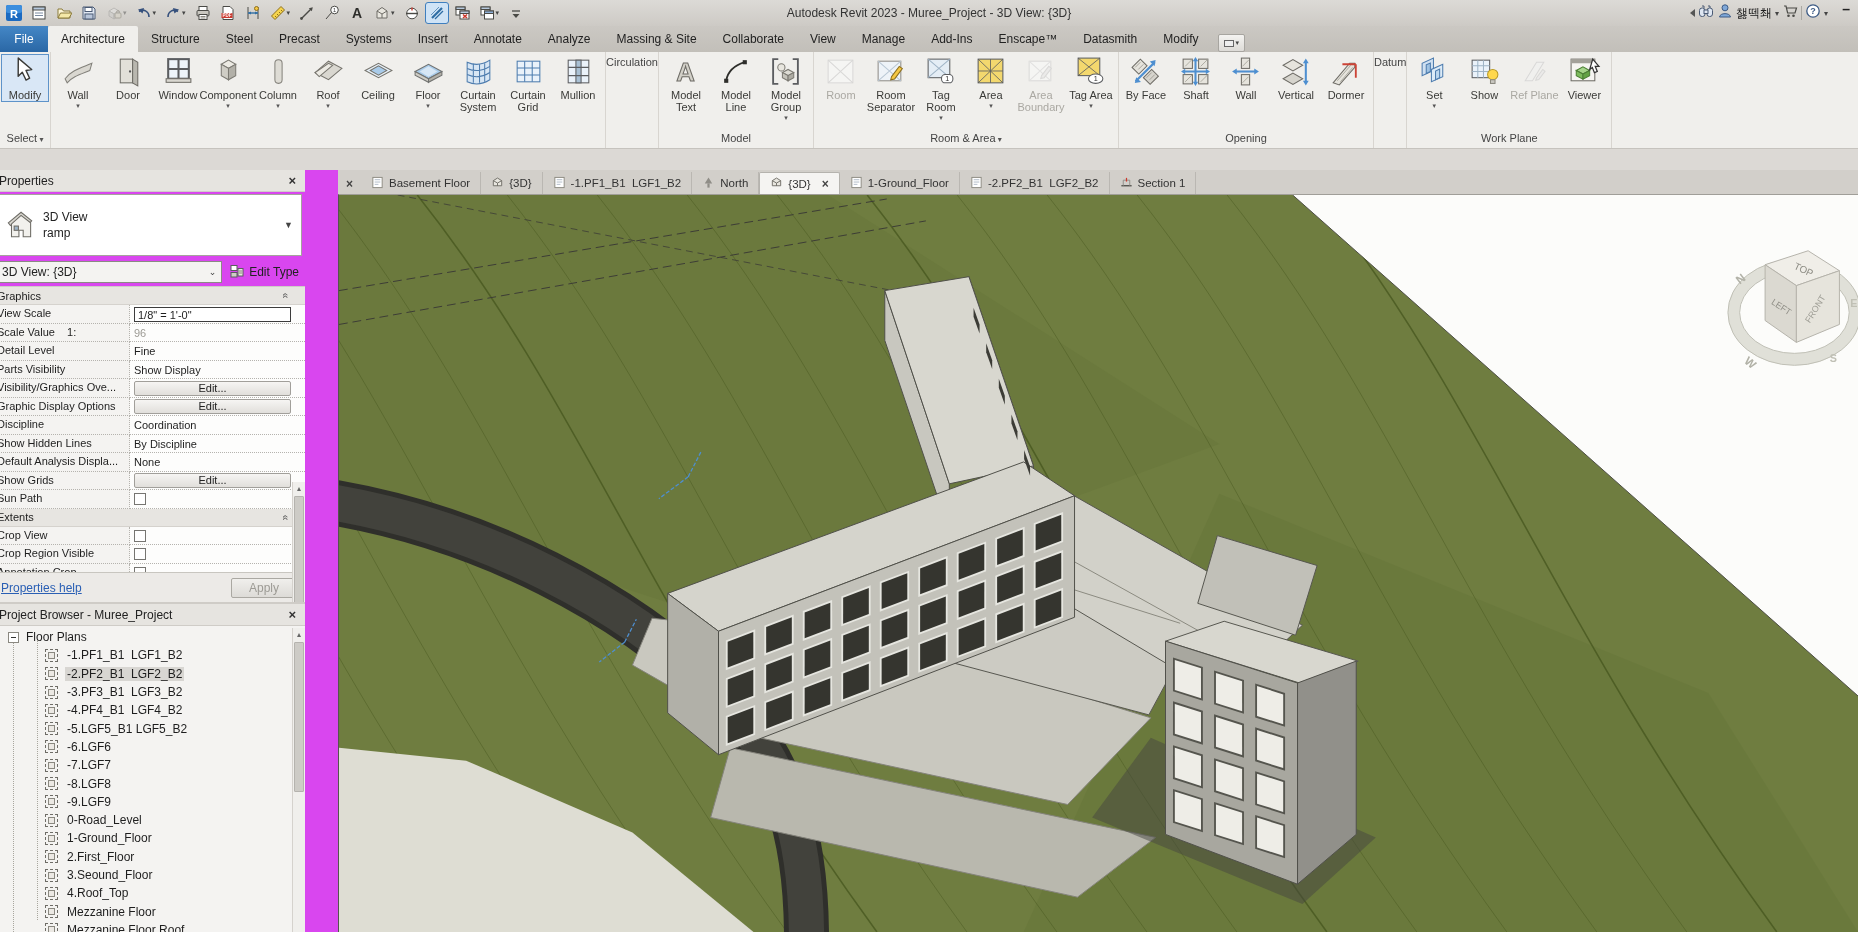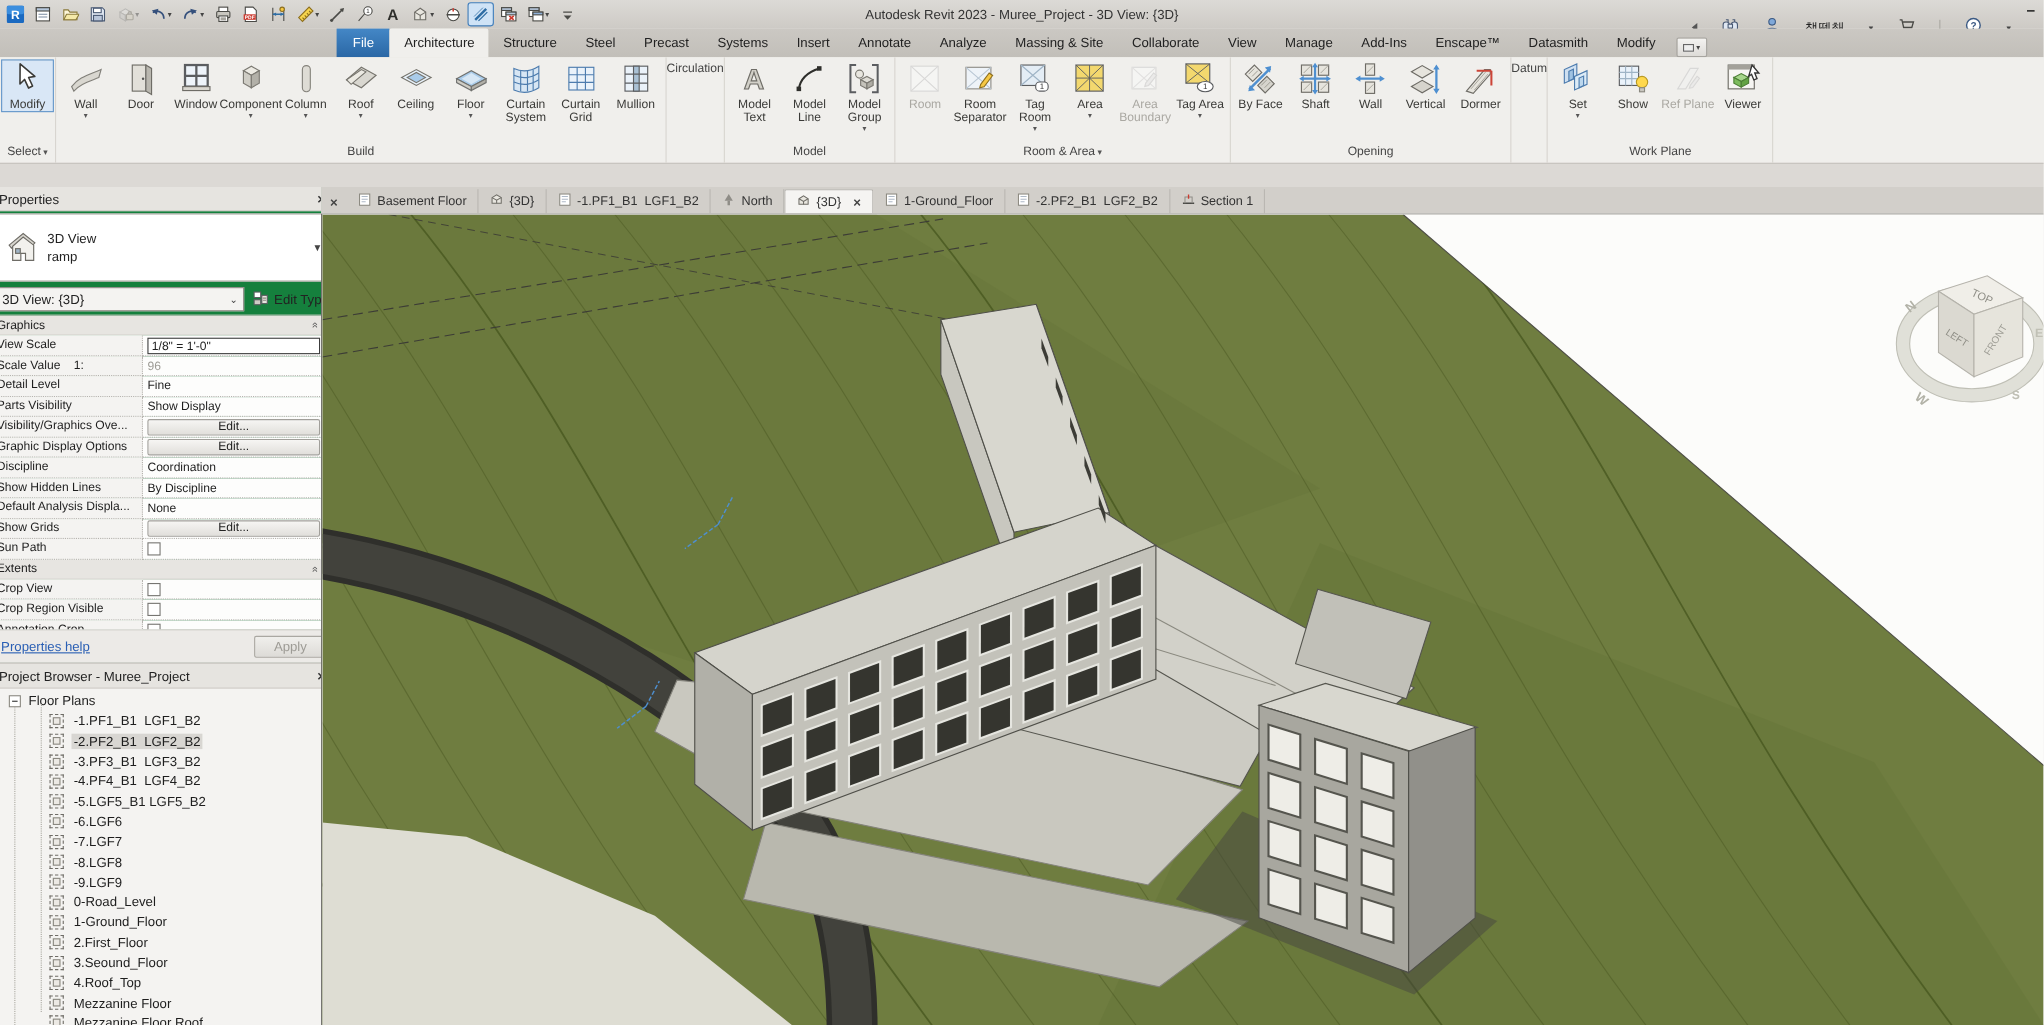--- a/index.html
+++ b/index.html
@@ -8,30 +8,30 @@
 
   
   #titlebar{position:absolute;top:0;left:0;right:0;height:26px;background:linear-gradient(#dcdad6,#cdcac5);display:flex;align-items:center;}
   #qat{display:flex;align-items:center;gap:3px;padding-left:3px;}
   .qicon{display:inline-flex;align-items:center;height:20px;padding:1px 3px;border-radius:2px;}
   .qicon svg{width:16px;height:16px;}
   .qicon .qdrop{font-size:7px;color:#444;margin-left:1px;}
   .qicon.qactive{background:#cfe3f6;outline:1px solid #3f7fbf;}
   .qicon.qdis{opacity:.45;filter:grayscale(.8);}
   #title{position:absolute;left:0;right:0;text-align:center;font-size:12px;color:#333;pointer-events:none;}
-  #tbright{position:absolute;right:30px;top:12px;height:26px;display:flex;align-items:center;gap:22px;}
+  #tbright{position:absolute;right:30px;top:0;height:26px;display:flex;align-items:center;gap:3px;}
   #tbright svg{width:16px;height:16px;}
   .tbtri{width:0;height:0;border-top:4px solid transparent;border-bottom:4px solid transparent;border-right:5px solid #555;}
   .tbdrop{font-size:8px;color:#444;}
   #username{font-size:12px;color:#222;}
   .tbdivider{width:1px;height:14px;background:#aaa8a2;}
   #minimize{position:absolute;right:8px;top:1px;font-size:14px;font-weight:bold;color:#222;}
 
   
-  #tabstrip{position:absolute;top:26px;left:0;right:0;height:26px;background:linear-gradient(#cbc8c3,#c2bfb9);display:flex;align-items:flex-end;justify-content:center;}
+  #tabstrip{position:absolute;top:26px;left:0;right:0;height:26px;background:linear-gradient(#cbc8c3,#c2bfb9);display:flex;align-items:flex-end;}
   #filetab{width:48px;height:26px;background:linear-gradient(#4487c6,#2a67a5);color:#fff;font-size:12px;text-align:center;line-height:26px;}
   .rtab{height:26px;line-height:26px;padding:0 13px;font-size:12px;color:#222;white-space:nowrap;}
   .rtab.active{background:#f0efec;border-radius:2px 2px 0 0;}
   #ribmin{display:flex;align-items:center;gap:2px;margin-left:6px;height:18px;padding:0 5px;border:1px solid #a7a5a0;border-radius:2px;background:linear-gradient(#f4f3f1,#dddbd7);}
   #ribmin .box{width:10px;height:7px;border:1px solid #666;background:#eee;}
   #ribmin .arr{font-size:7px;color:#444;}
 
   
   #ribbon{position:absolute;top:52px;left:0;right:0;height:96px;background:#f0efec;display:flex;overflow:hidden;}
   .rpanel{display:flex;flex-direction:column;border-right:1px solid #d8d5d0;flex:none;}
@@ -47,21 +47,21 @@
   .rbtn.disabled .ricon{opacity:.55;filter:grayscale(1);}
   .rbtn.big{width:46px;}
   .plabel{height:20px;font-size:11px;color:#444;text-align:center;line-height:20px;white-space:nowrap;}
   .plabel .pdrop{font-size:8px;color:#555;}
 
   
   #gapbar{position:absolute;top:148px;left:0;right:0;height:22px;background:#dcd9d5;border-top:1px solid #c6c3be;}
 
   
   #main{position:absolute;top:170px;left:0;right:0;bottom:0;display:flex;}
-  #left{width:292px;position:relative;overflow:hidden;background:#15803d;flex:none;}
+  #left{width:338px;position:relative;overflow:hidden;background:#d946ef;flex:none;}
   #leftinner{position:absolute;left:-7px;top:0;width:312px;height:100%;}
 
   .panelhdr{height:22px;display:flex;align-items:center;background:#e6e4e0;border-bottom:1px solid #cfccc7;padding:0 6px;font-size:12px;color:#222;}
   .panelhdr .hx{margin-left:auto;font-size:13px;font-weight:bold;color:#333;padding:0 3px;}
 
   #typesel{height:62px;background:#fff;border:1px solid #a5a39d;margin:2px 3px;display:flex;align-items:center;}
   #typesel .ticon{width:46px;display:flex;justify-content:center;}
   #typesel .ticon svg{width:34px;height:34px;}
   #typesel .ttext{font-size:12px;color:#222;line-height:16px;}
   #typesel .tdrop{margin-left:auto;margin-right:8px;font-size:9px;color:#444;}
@@ -418,21 +418,20 @@
           </div>
           <div class="rbtn">
             <span class="ricon"><svg viewBox="0 0 32 32">
                 <rect x="6" y="5" width="20" height="22" fill="#eaf2fa" stroke="#5b5d60"></rect>
                 <rect x="13.5" y="5" width="5" height="22" fill="#a9c0d4" stroke="#5b5d60"></rect>
                 <path d="M6 12h20M6 20h20" stroke="#5b5d60"></path>
               </svg></span>
             <div class="rlabel">Mullion</div>
           </div>
         </div>
-        <div class="plabel"><span>Build</span></div>
       </div>
       <div class="rpanel">
         <div class="plabel"><span>Circulation</span></div>
       </div>
       <div class="rpanel">
         <div class="rbtns">
           <div class="rbtn">
             <span class="ricon"><svg viewBox="0 0 32 32">
                 <text x="16" y="25" text-anchor="middle" font-size="25" font-weight="bold" fill="#d2d0c8" stroke="#6e6c66" stroke-width="1">A</text>
               </svg></span>

